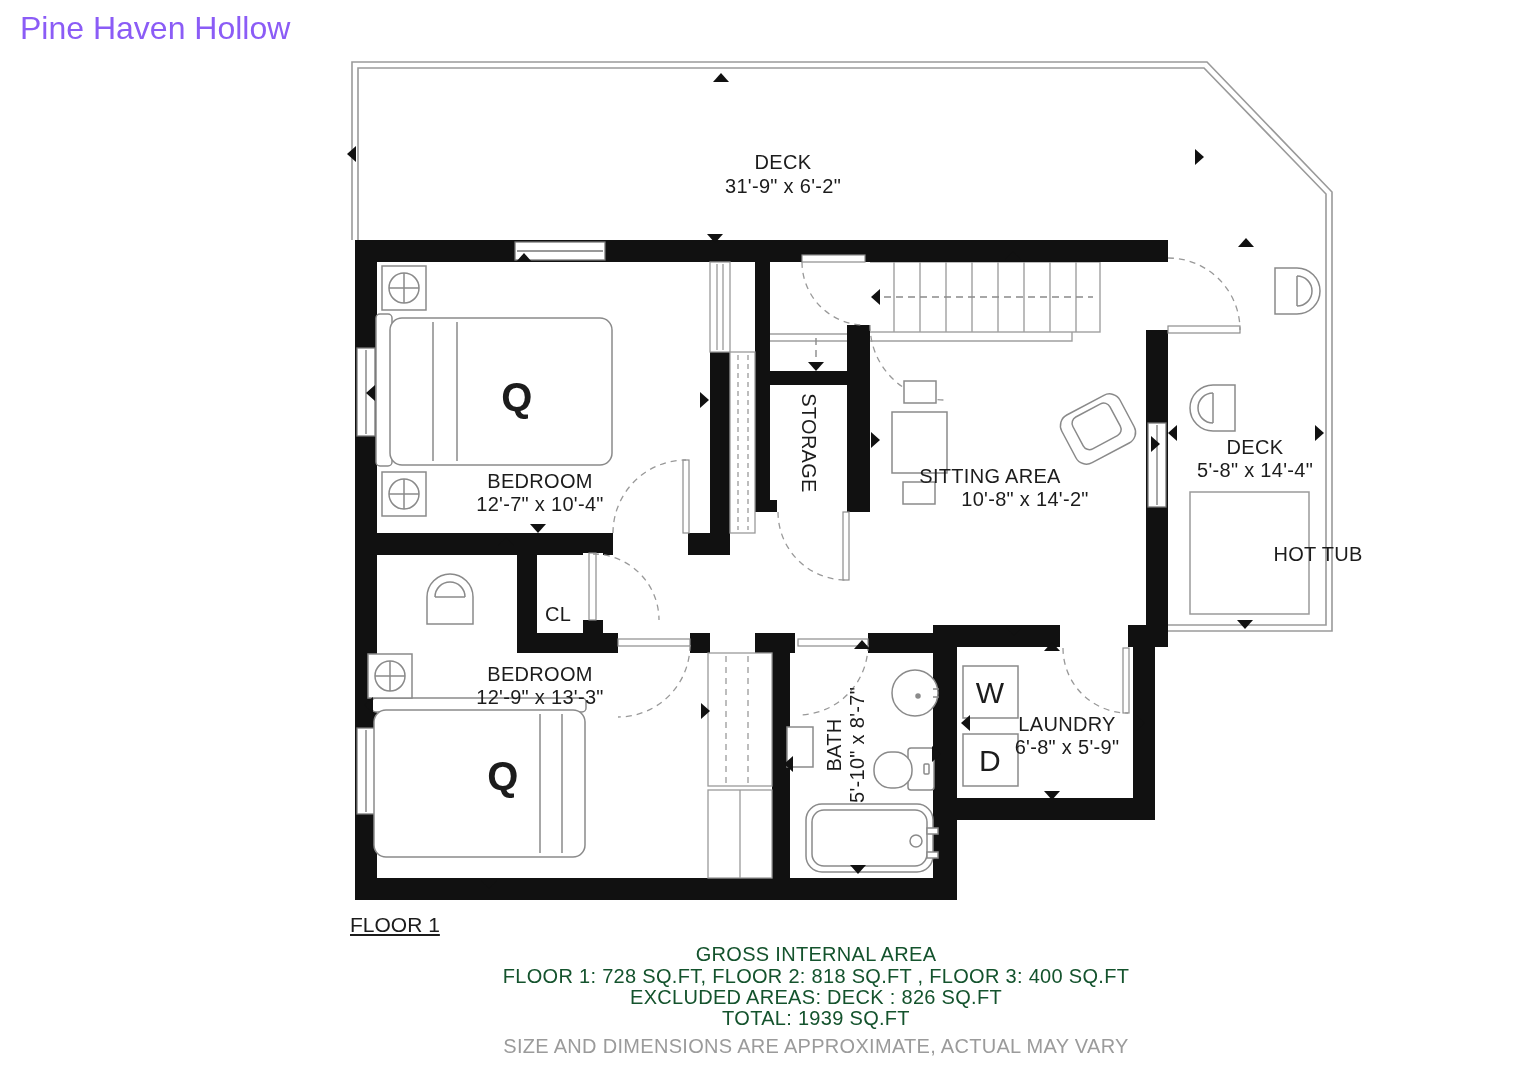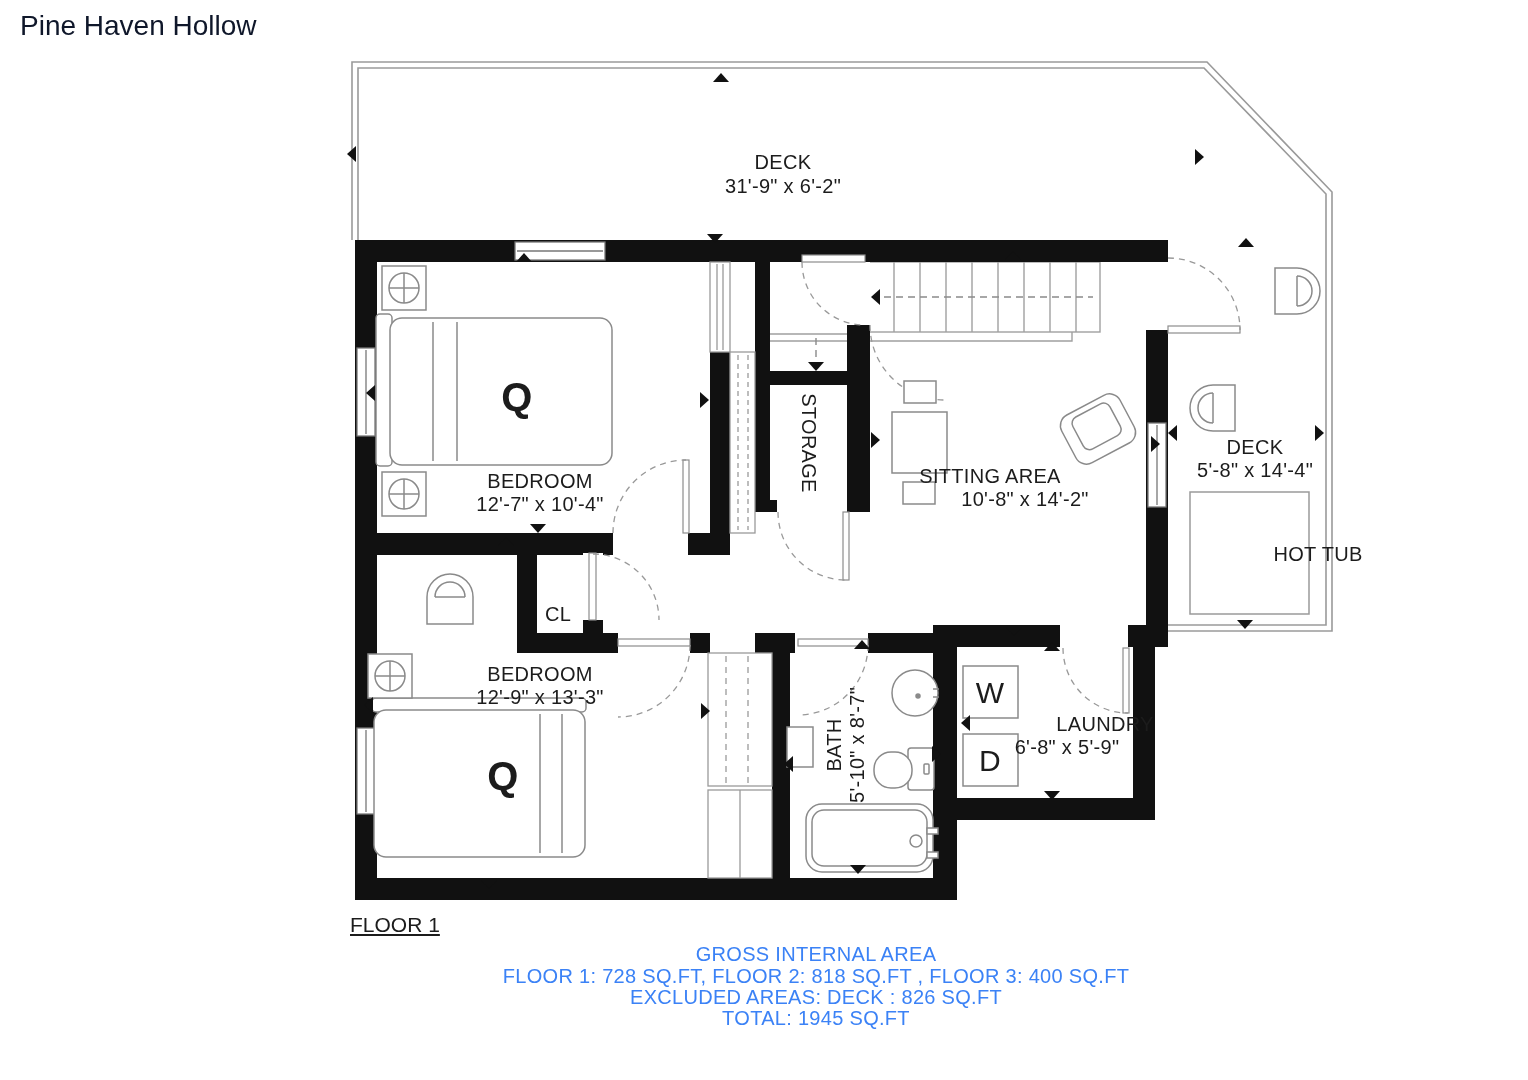--- a/index.html
+++ b/index.html
@@ -3,25 +3,25 @@
 <meta charset="utf-8">
 <style>
   html,body{margin:0;padding:0;background:#ffffff;}
   #canvas{position:relative;width:1528px;height:1080px;background:#ffffff;overflow:hidden;
           font-family:"Liberation Sans", sans-serif;color:#1c1c1c;}
   svg{position:absolute;left:0;top:0;}
   .t{position:absolute;transform:translate(-50%,-50%);font-size:20px;line-height:1.1;
      white-space:nowrap;text-align:center;color:#1c1c1c;letter-spacing:.3px;}
   .rot90{transform:translate(-50%,-50%) rotate(90deg);}
   .rotm90{transform:translate(-50%,-50%) rotate(-90deg);}
-  .title{position:absolute;left:20px;top:10px;font-size:28px;color:#0f172a;}
+  .title{position:absolute;left:20px;top:10px;font-size:32px;color:#8b5cf6;}
   .floorlbl{position:absolute;left:350px;top:913px;font-size:21px;text-decoration:underline;}
   .qlbl{font-size:40px;font-weight:bold;}
   .wd{font-size:30px;}
-  .sum{font-size:20px;color:#3b82f6;}
+  .sum{font-size:20px;color:#14532d;}
   .disc{color:#9b9b9b;}
   .stack div{line-height:1.15;}
 </style>
 </head>
 <body>
 
 <div id="canvas">
 
 <svg width="1528" height="1080" viewBox="0 0 1528 1080">
 
@@ -293,25 +293,26 @@
 
   <div class="t" style="left:540px;top:674px;">BEDROOM</div>
   <div class="t" style="left:540px;top:697px;">12'-9" x 13'-3"</div>
   <div class="t qlbl" style="left:503px;top:776px;">Q</div>
 
   <div class="t rotm90 stack" style="left:846px;top:745px;">
     <div>BATH</div>
     <div>5'-10" x 8'-7"</div>
   </div>
 
-  <div class="t" style="left:1067px;top:724px;margin-left:38px;">LAUNDRY</div>
+  <div class="t" style="left:1067px;top:724px;">LAUNDRY</div>
   <div class="t" style="left:1067px;top:747px;">6'-8" x 5'-9"</div>
   <div class="t wd" style="left:990px;top:692px;">W</div>
   <div class="t wd" style="left:990px;top:760px;">D</div>
 
   <div class="floorlbl">FLOOR 1</div>
 
   <div class="t sum" style="left:816px;top:954px;">GROSS INTERNAL AREA</div>
   <div class="t sum" style="left:816px;top:976px;">FLOOR 1: 728 SQ.FT, FLOOR 2: 818 SQ.FT , FLOOR 3: 400 SQ.FT</div>
   <div class="t sum" style="left:816px;top:997px;">EXCLUDED AREAS: DECK : 826 SQ.FT</div>
-  <div class="t sum" style="left:816px;top:1018px;">TOTAL: 1945 SQ.FT</div>
+  <div class="t sum" style="left:816px;top:1018px;">TOTAL: 1939 SQ.FT</div>
+  <div class="t sum disc" style="left:816px;top:1046px;">SIZE AND DIMENSIONS ARE APPROXIMATE, ACTUAL MAY VARY</div>
 
 </div>
 
 </body></html>

